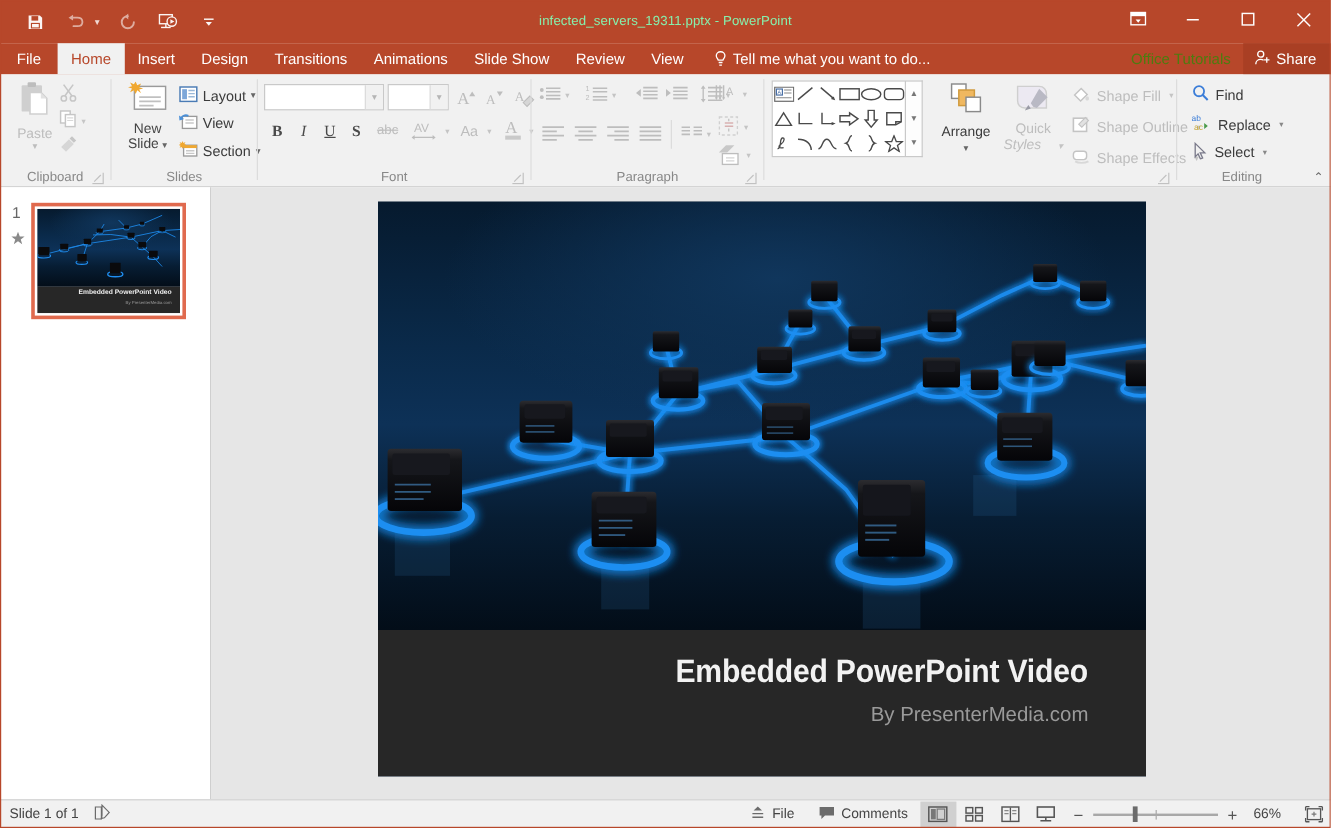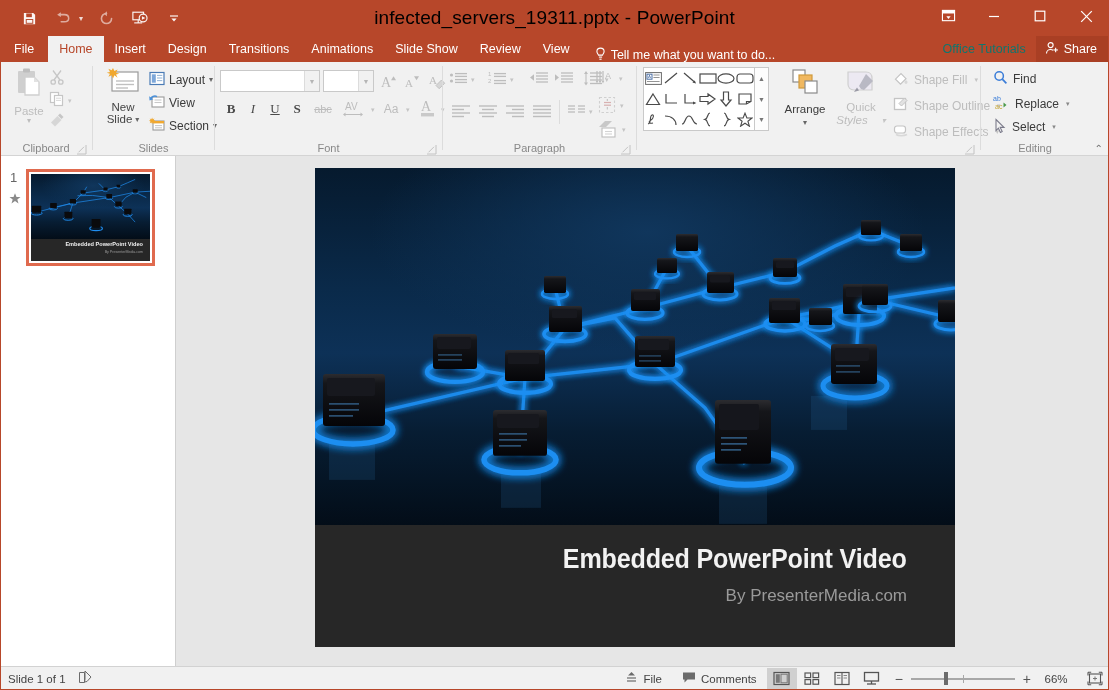--- a/index.html
+++ b/index.html
@@ -19,45 +19,45 @@
   .qat { position: absolute; left: 18px; top: 0; height: 36px; display: flex; align-items: center; gap: 12px; }
   .qat-btn {
     width: 22px; height: 24px; display: flex; align-items: center; justify-content: center;
     color: #fff; opacity: .95;
   }
   .qat-btn.dim { opacity: .55; }
   .qat-btn svg { display: block; }
   .qat-caret { font-size: 8px; margin-left: -7px; opacity: .8; }
   .win-title {
     position: absolute; left: 0; top: 0; width: 1109px; height: 36px;
-    line-height: 36px; text-align: center; font-size: 19px; color: #000000; letter-spacing: .1px;
+    line-height: 36px; text-align: center; font-size: 11px; color: #86efac; letter-spacing: .1px;
   }
   .wincontrols { position: absolute; right: 0; top: 0; height: 32px; display: flex; }
   .wc { width: 46px; height: 32px; display: flex; align-items: center; justify-content: center; color: #fff; }
   .wc svg { display: block; }
 
   
   .tabstrip {
     position: absolute; top: 36px; left: 0; width: 1109px; height: 26px;
     background: #b7472a; display: flex; align-items: flex-end;
   }
   .tab {
     height: 26px; line-height: 26px; padding: 0 11px; font-size: 12.5px; color: #fff; white-space: nowrap;
   }
   .tab.file { padding: 0 14px; }
   .tab.active { background: #f1f1f1; color: #b7472a; }
   .tellme {
-    display: flex; align-items: flex-end; gap: 5px; height: 26px; padding-left: 14px;
+    display: flex; align-items: center; gap: 5px; height: 26px; padding-left: 14px;
     font-size: 12.5px; color: #fff; font-style: normal;
   }
   .tellme .bulb { display: flex; align-items: center; }
   .rightuser {
     position: absolute; right: 0; top: 36px; height: 26px; display: flex; align-items: center;
   }
-  .user-name { font-size: 12.5px; color: #0f766e; padding: 0 10px; line-height: 26px; }
+  .user-name { font-size: 12.5px; color: #4d7c0f; padding: 0 10px; line-height: 26px; }
   .share-btn {
     display: flex; align-items: center; gap: 5px; height: 26px; padding: 0 12px 0 9px;
     background: #a93f24; color: #fff; font-size: 12.5px;
   }
 
   
   .ribbon {
     position: absolute; top: 62px; left: 0; width: 1109px; height: 94px;
     background: #f1f1f1; border-bottom: 1px solid #d4d4d4;
   }

